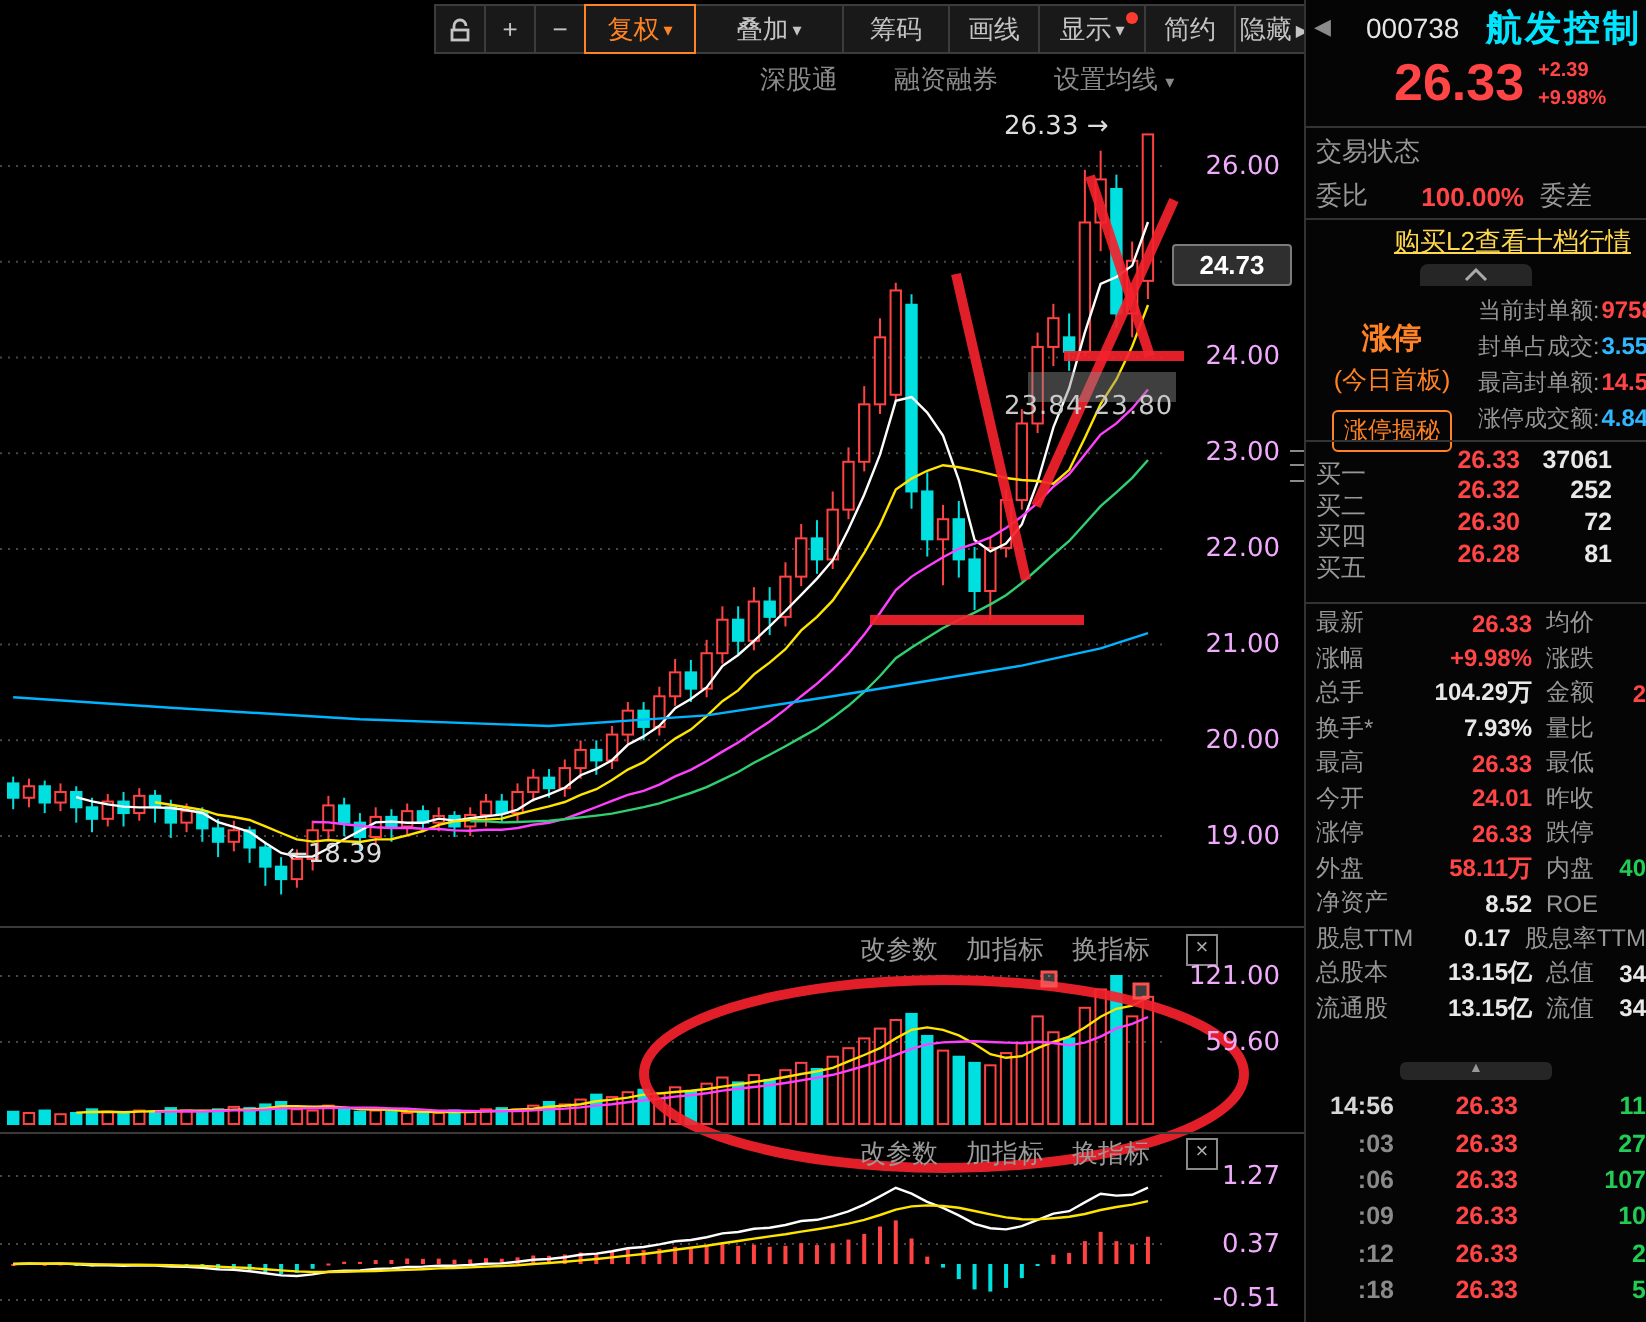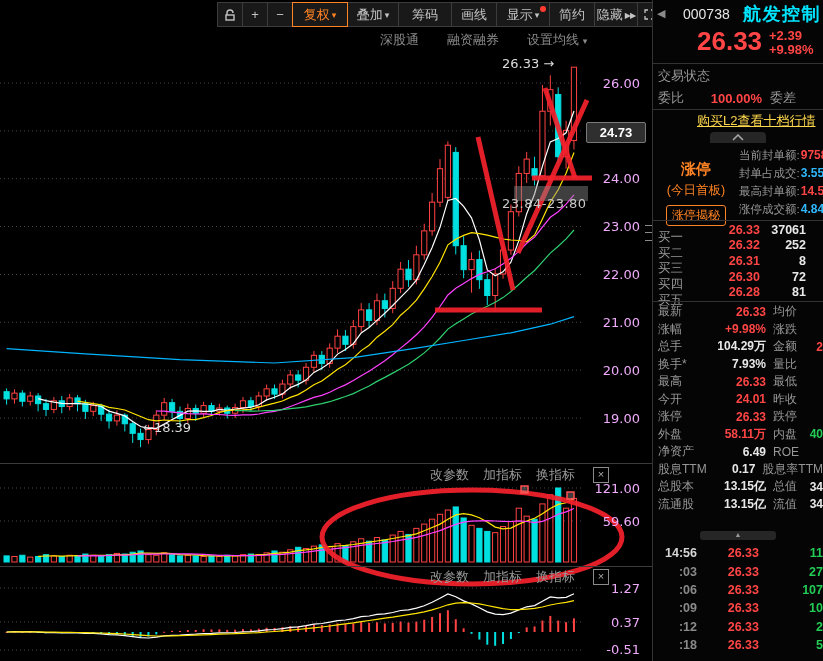--- a/index.html
+++ b/index.html
@@ -35,21 +35,21 @@
   
   #panel{left:652px;top:0;width:171px;height:661px;background:#050505;border-left:1px solid #333;
          box-sizing:border-box;overflow:hidden;font-size:12px;}
   .hr{position:absolute;left:0;width:171px;height:1px;background:#333;}
   .red{color:#ff4545;}  .cyanv{color:#2fb8ff;}  .grn{color:#22cc55;}  .wht{color:#e8e8e8;}
   .lbl{color:#979797;}
   #pname{left:90px;top:2px;font-size:18px;font-weight:bold;color:#00e5ff;letter-spacing:1.5px;white-space:nowrap;text-align:right;}
   #pcode{left:30px;top:6px;font-size:14px;color:#e6e6e6;}
   #pback{left:4px;top:7px;font-size:11px;color:#8a8a8a;cursor:pointer;}
   #pprice{left:44px;top:26px;font-size:26px;font-weight:bold;color:#ff4545;}
-  #pchg{left:116px;top:29px;font-size:13px;font-weight:bold;color:#ff4545;line-height:14px;}
+  #pchg{left:116px;top:29px;font-size:10px;font-weight:bold;color:#ff4545;line-height:14px;}
   .prow{position:absolute;left:0;width:171px;display:flex;align-items:center;}
   #statusrow{top:66px;height:20px;padding-left:5px;font-size:13px;}
   #weibirow{top:88px;height:20px;padding-left:5px;font-size:13px;}
   #weibirow .wv{width:62px;text-align:right;font-weight:bold;}
   #l2link{top:112px;left:44px;color:#ffd84d;font-size:13px;text-decoration:underline;cursor:pointer;white-space:nowrap;}
   #notch{top:132px;left:57px;width:56px;height:11px;background:#262626;border-radius:4px 4px 0 0;
          display:flex;align-items:center;justify-content:center;cursor:pointer;}
   #limitL{top:146px;left:0;width:86px;text-align:center;color:#ff8324;}
   #limitL .t1{font-size:15px;font-weight:bold;margin-top:14px;}
   #limitL .t2{font-size:12.5px;margin-top:3px;white-space:nowrap;}
@@ -416,21 +416,21 @@
           <path d="M3 6 V4 a3 3 0 0 1 6 0" fill="none" stroke="#c4c4c4" stroke-width="1.4"></path>
           <rect x="2" y="6" width="8" height="5" fill="none" stroke="#c4c4c4" stroke-width="1.4"></rect>
         </svg>
     </div>
     <div class="tbtn" style="width:26px">+</div>
     <div class="tbtn" style="width:26px">−</div>
     <div class="tbtn active" style="width:56px">
       <span>复权</span>
         <span class="caret">▾</span>
     </div>
-    <div class="tbtn" style="width:52px">
+    <div class="tbtn" style="width:75px">
       <span>叠加</span>
         <span class="caret">▾</span>
     </div>
     <div class="tbtn" style="width:54px">筹码</div>
     <div class="tbtn" style="width:46px">画线</div>
     <div class="tbtn" style="width:54px">
       <span>显示</span>
         <span class="caret">▾</span>
       <span class="reddot"></span>
     </div>
@@ -552,25 +552,20 @@
           <span class="bl">买一</span>
           <span class="bp">26.33</span>
           <span class="bv">37061</span>
         </div>
       <div class="brow">
           <span class="bl">买二</span>
           <span class="bp">26.32</span>
           <span class="bv">252</span>
         </div>
       <div class="brow">
-          <span class="bl">买三</span>
-          <span class="bp">26.31</span>
-          <span class="bv">8</span>
-        </div>
-      <div class="brow">
           <span class="bl">买四</span>
           <span class="bp">26.30</span>
           <span class="bv">72</span>
         </div>
       <div class="brow">
           <span class="bl">买五</span>
           <span class="bp">26.28</span>
           <span class="bv">81</span>
         </div>
     </div>
@@ -619,21 +614,21 @@
           <span class="v2"></span>
         </div>
       <div class="drow">
           <span class="l1">外盘</span>
           <span class="v1 red">58.11万</span>
           <span class="l2">内盘</span>
           <span class="v2 grn">40</span>
         </div>
       <div class="drow">
           <span class="l1">净资产</span>
-          <span class="v1 wht">6.49</span>
+          <span class="v1 wht">8.52</span>
           <span class="l2">ROE</span>
           <span class="v2"></span>
         </div>
       <div class="drow">
           <span class="l1">股息TTM</span>
           <span class="v1 wht">0.17</span>
           <span class="l2">股息率TTM</span>
           <span class="v2"></span>
         </div>
       <div class="drow">

